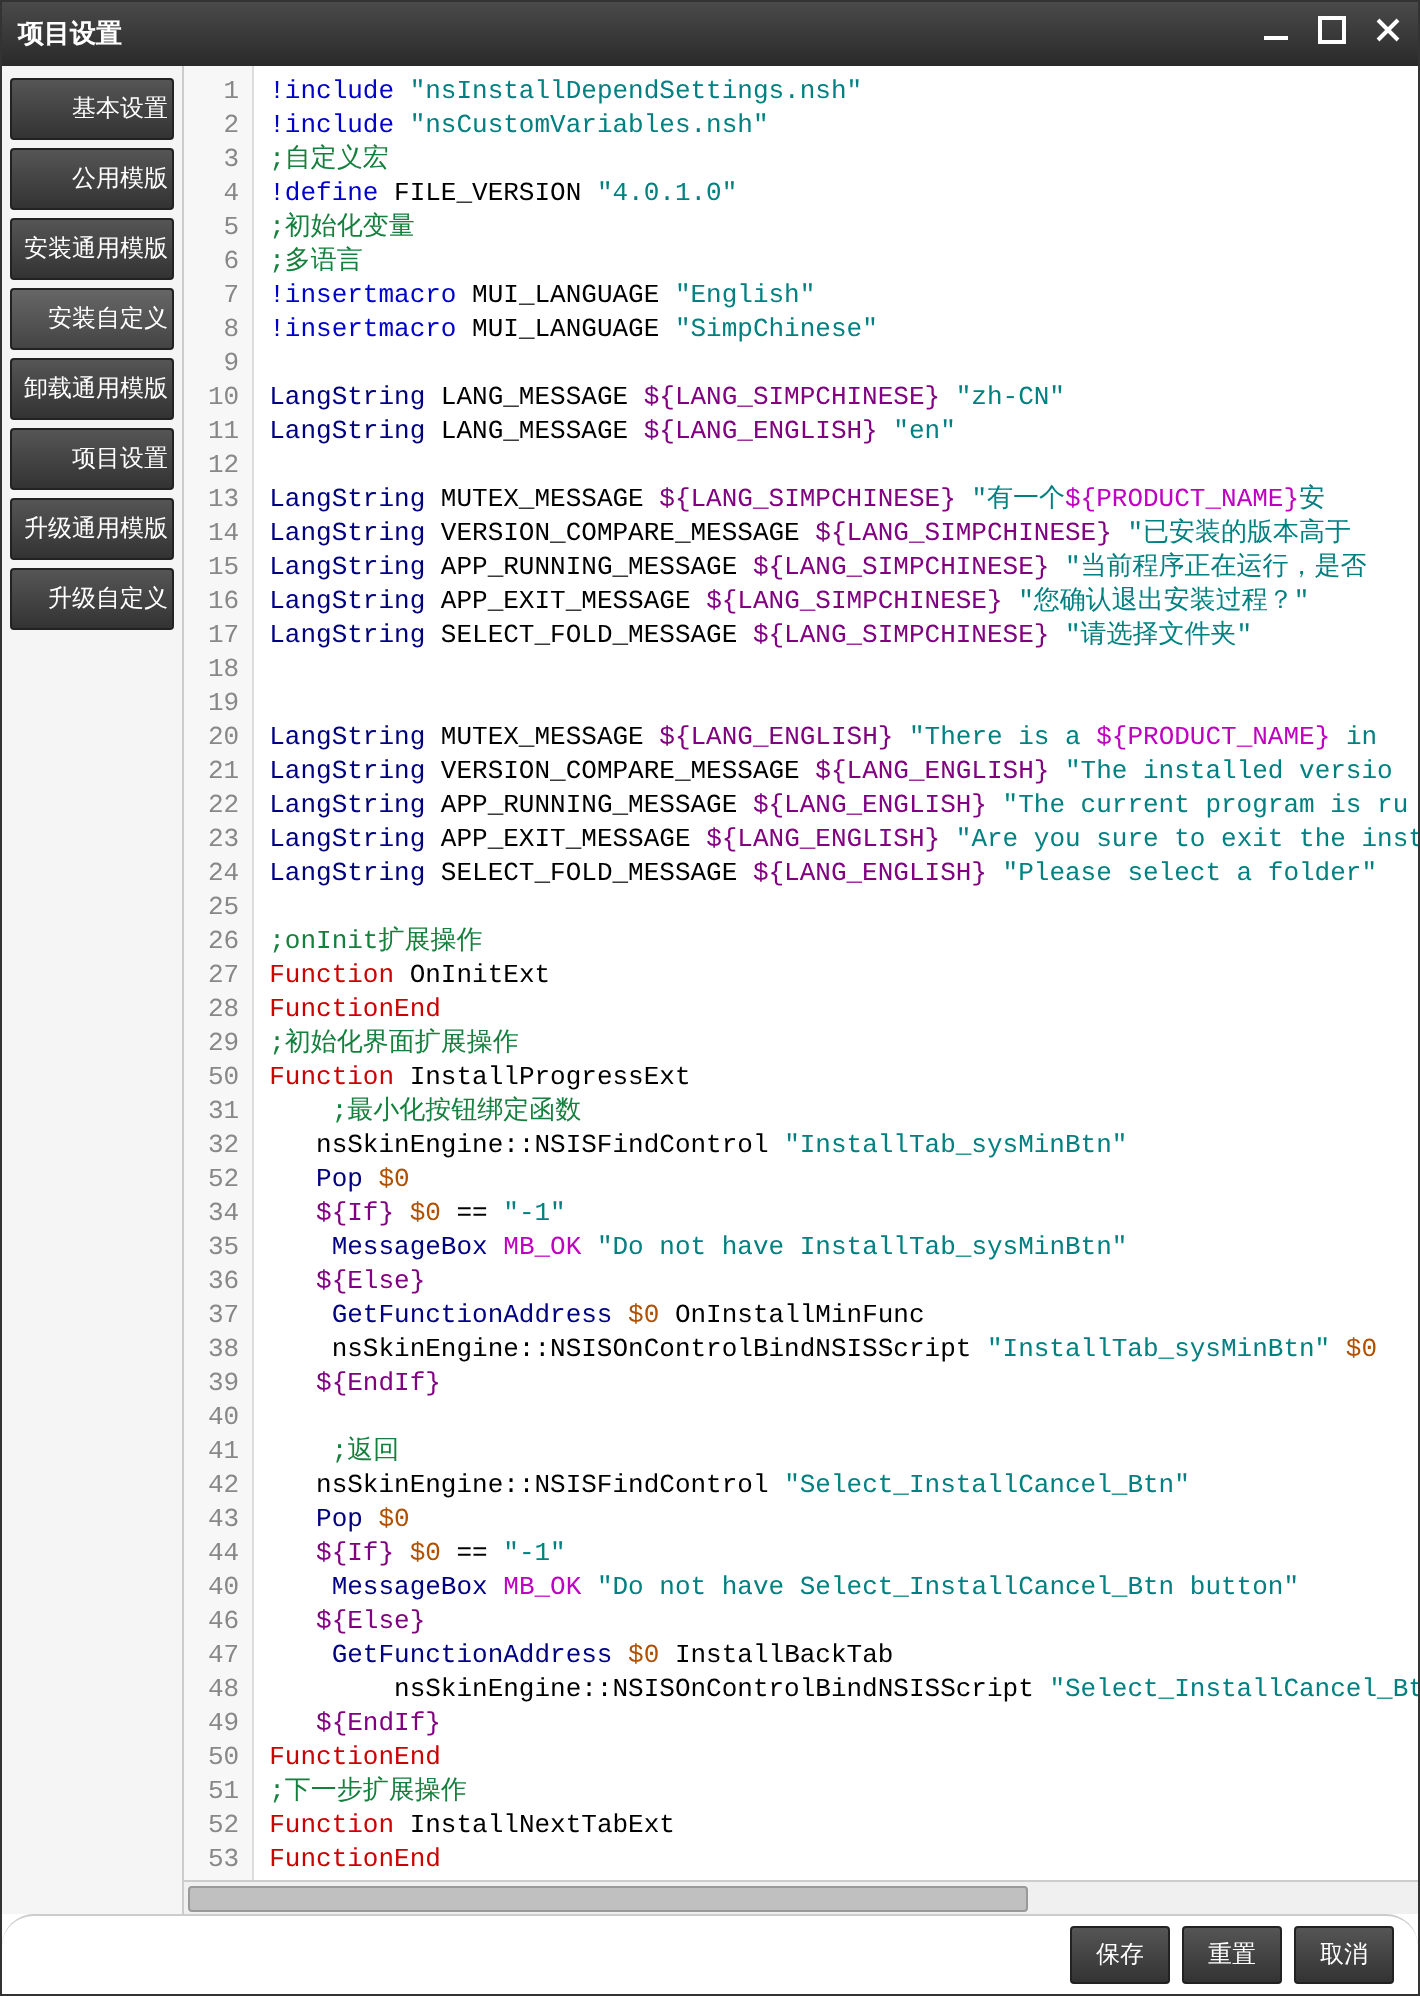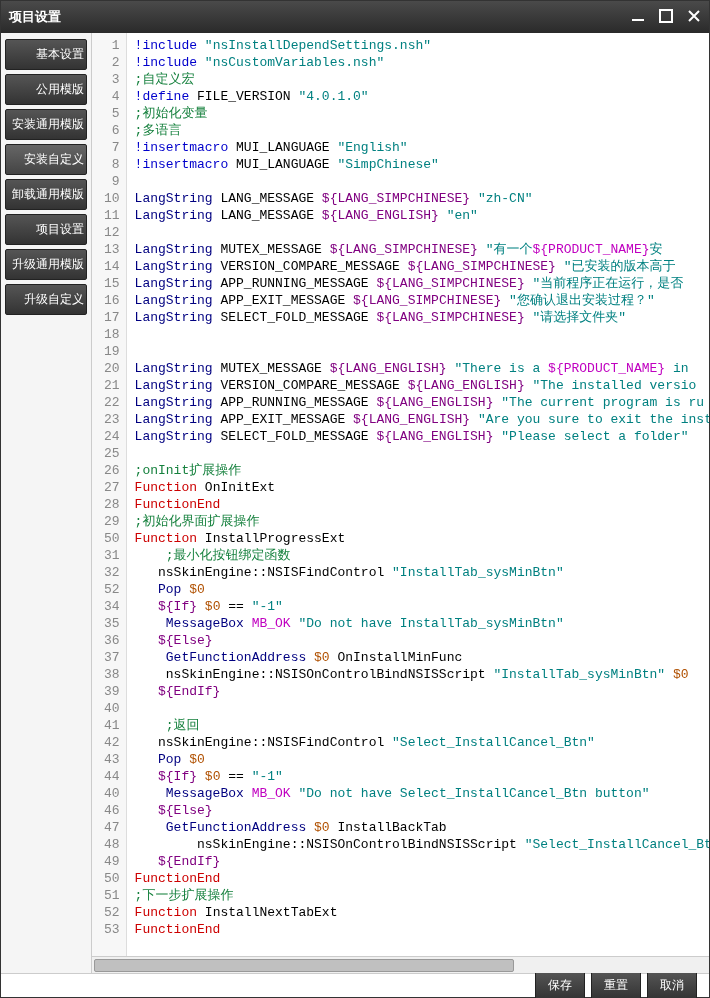--- a/index.html
+++ b/index.html
@@ -14,21 +14,21 @@
     .sidebar-item { background: linear-gradient(to bottom, #555, #333); color: #fff; font-size: 12px; text-align: right; padding: 6px 2px; border: 1px solid #222; cursor: pointer; border-radius: 2px; }
     .sidebar-item.active { background: linear-gradient(to bottom, #666, #444); }
     .editor-wrap { flex: 1; display: flex; flex-direction: column; border-left: 1px solid #ccc; overflow: hidden; position: relative; }
     .editor { flex: 1; display: flex; overflow: auto; font-family: "Consolas", "Courier New", monospace; font-size: 13px; line-height: 17px; background: #fff; }
     .gutter { background: #f7f7f7; color: #888; text-align: right; padding: 4px 6px 4px 12px; user-select: none; border-right: 1px solid #ddd; }
     .gutter div { height: 17px; }
     .code { padding: 4px 8px; white-space: pre; }
     .code div { height: 17px; }
     .scroll-x { height: 17px; background: #f0f0f0; border-top: 1px solid #ccc; position: relative; }
     .scroll-thumb { position: absolute; left: 2px; top: 2px; width: 420px; height: 13px; background: #c0c0c0; border: 1px solid #999; border-radius: 2px; }
-    .footer { height: 24px; background: #fff; border-top: 1px solid #ccc; display: flex; justify-content: flex-end; align-items: center; gap: 6px; padding: 0 12px; }
+    .footer { height: 40px; background: #fff; border-top: 1px solid #ccc; display: flex; justify-content: flex-end; align-items: center; gap: 6px; padding: 0 12px; border-radius: 16px; }
     .btn { background: linear-gradient(to bottom, #555, #333); color: #fff; border: 1px solid #222; font-size: 12px; padding: 5px 12px; cursor: pointer; border-radius: 2px; }
     
     .c-green { color: #15803d; margin-top: 24px; }
     .c-blue { color: #0000cc; }
     .c-navy { color: #000080; }
     .c-string { color: #008080; }
     .c-red { color: #cc0000; }
     .c-purple { color: #800080; }
     .c-func { color: #000; margin-top: 32px; }
     .c-magenta { color: #c000c0; }

